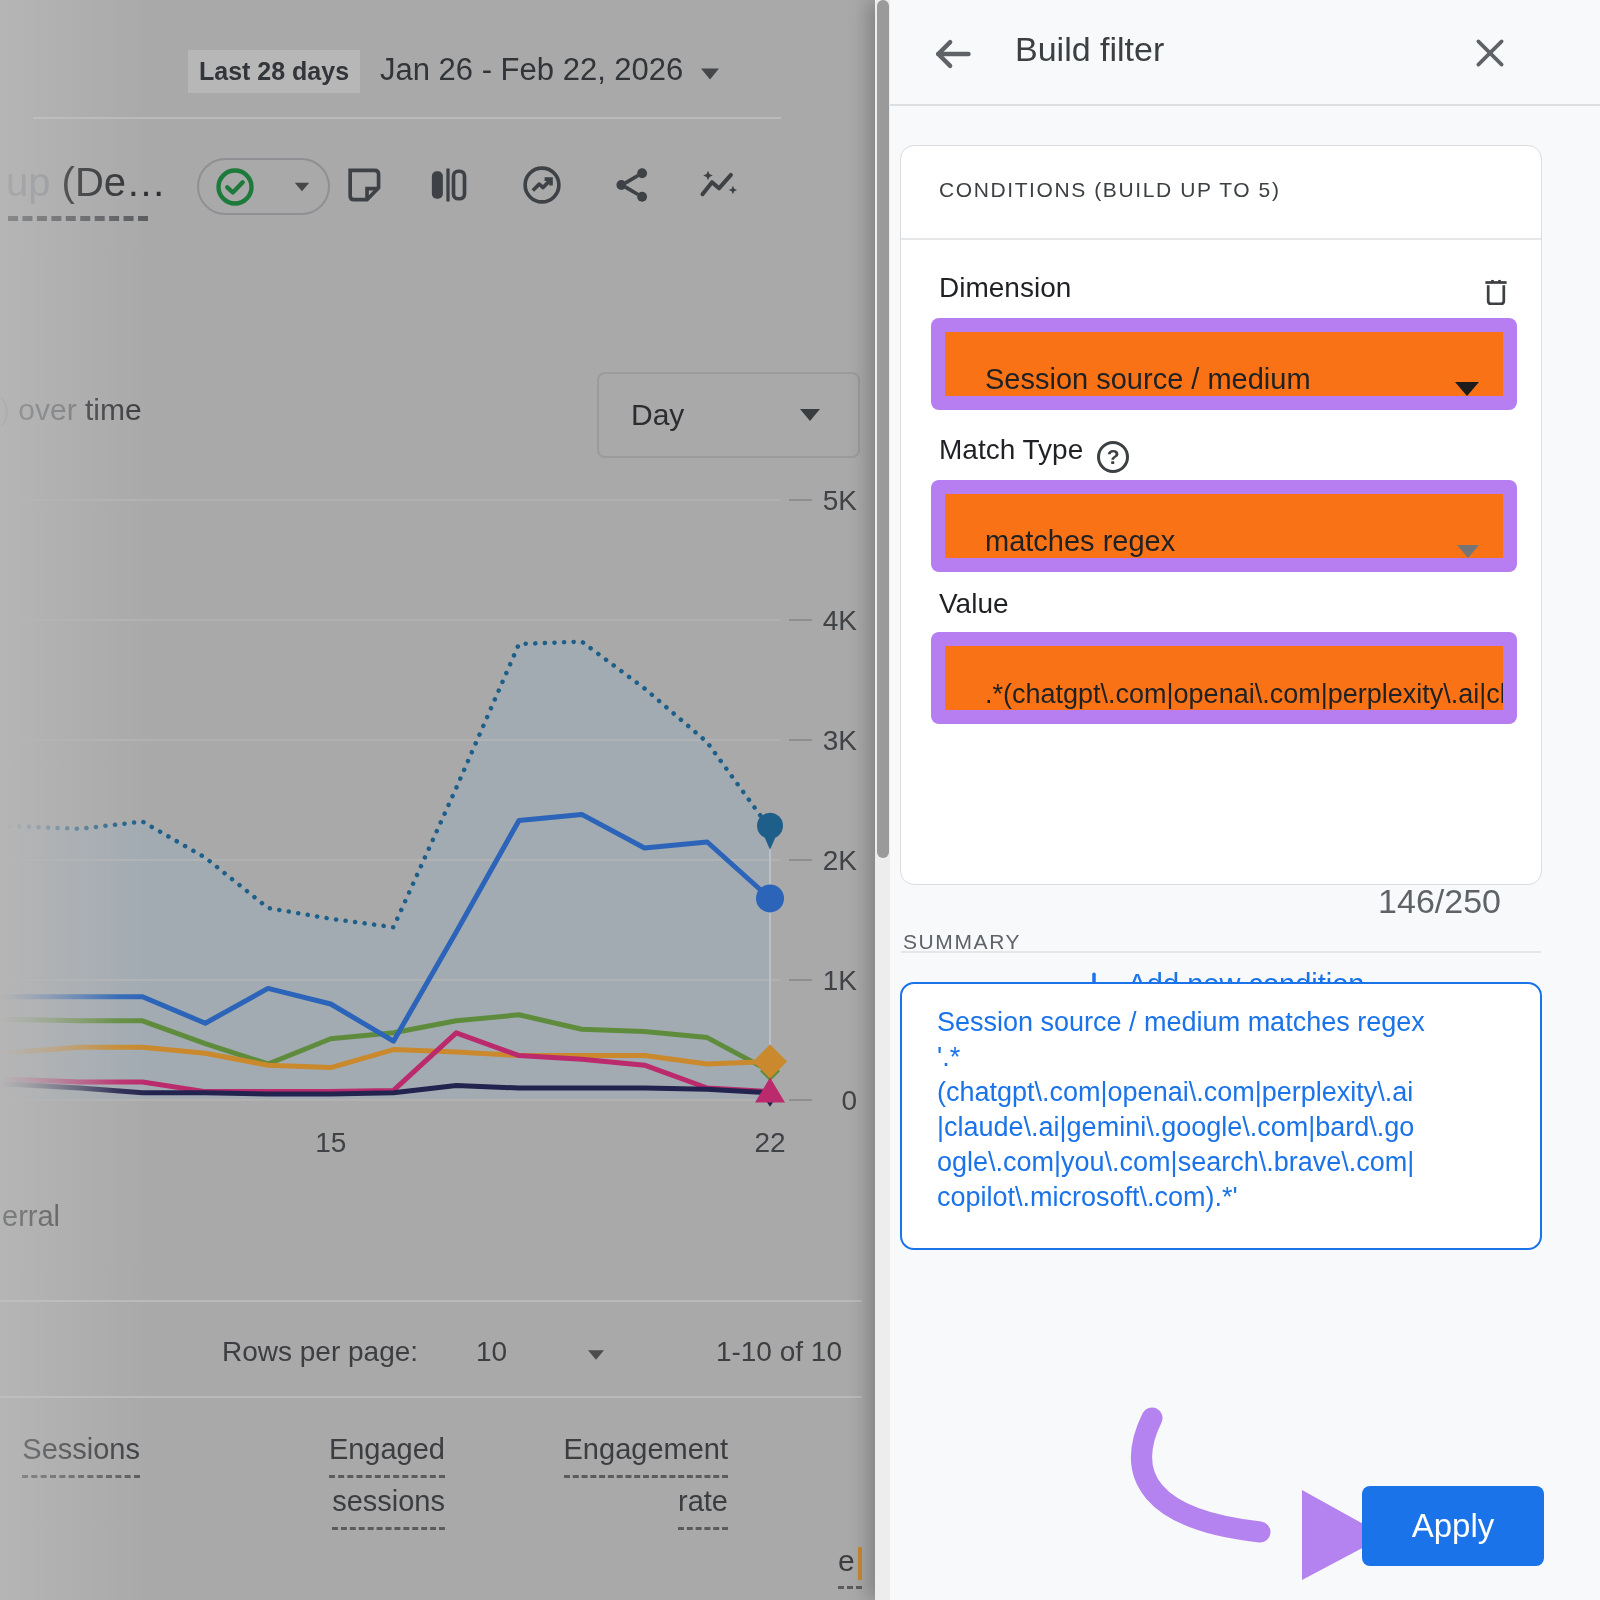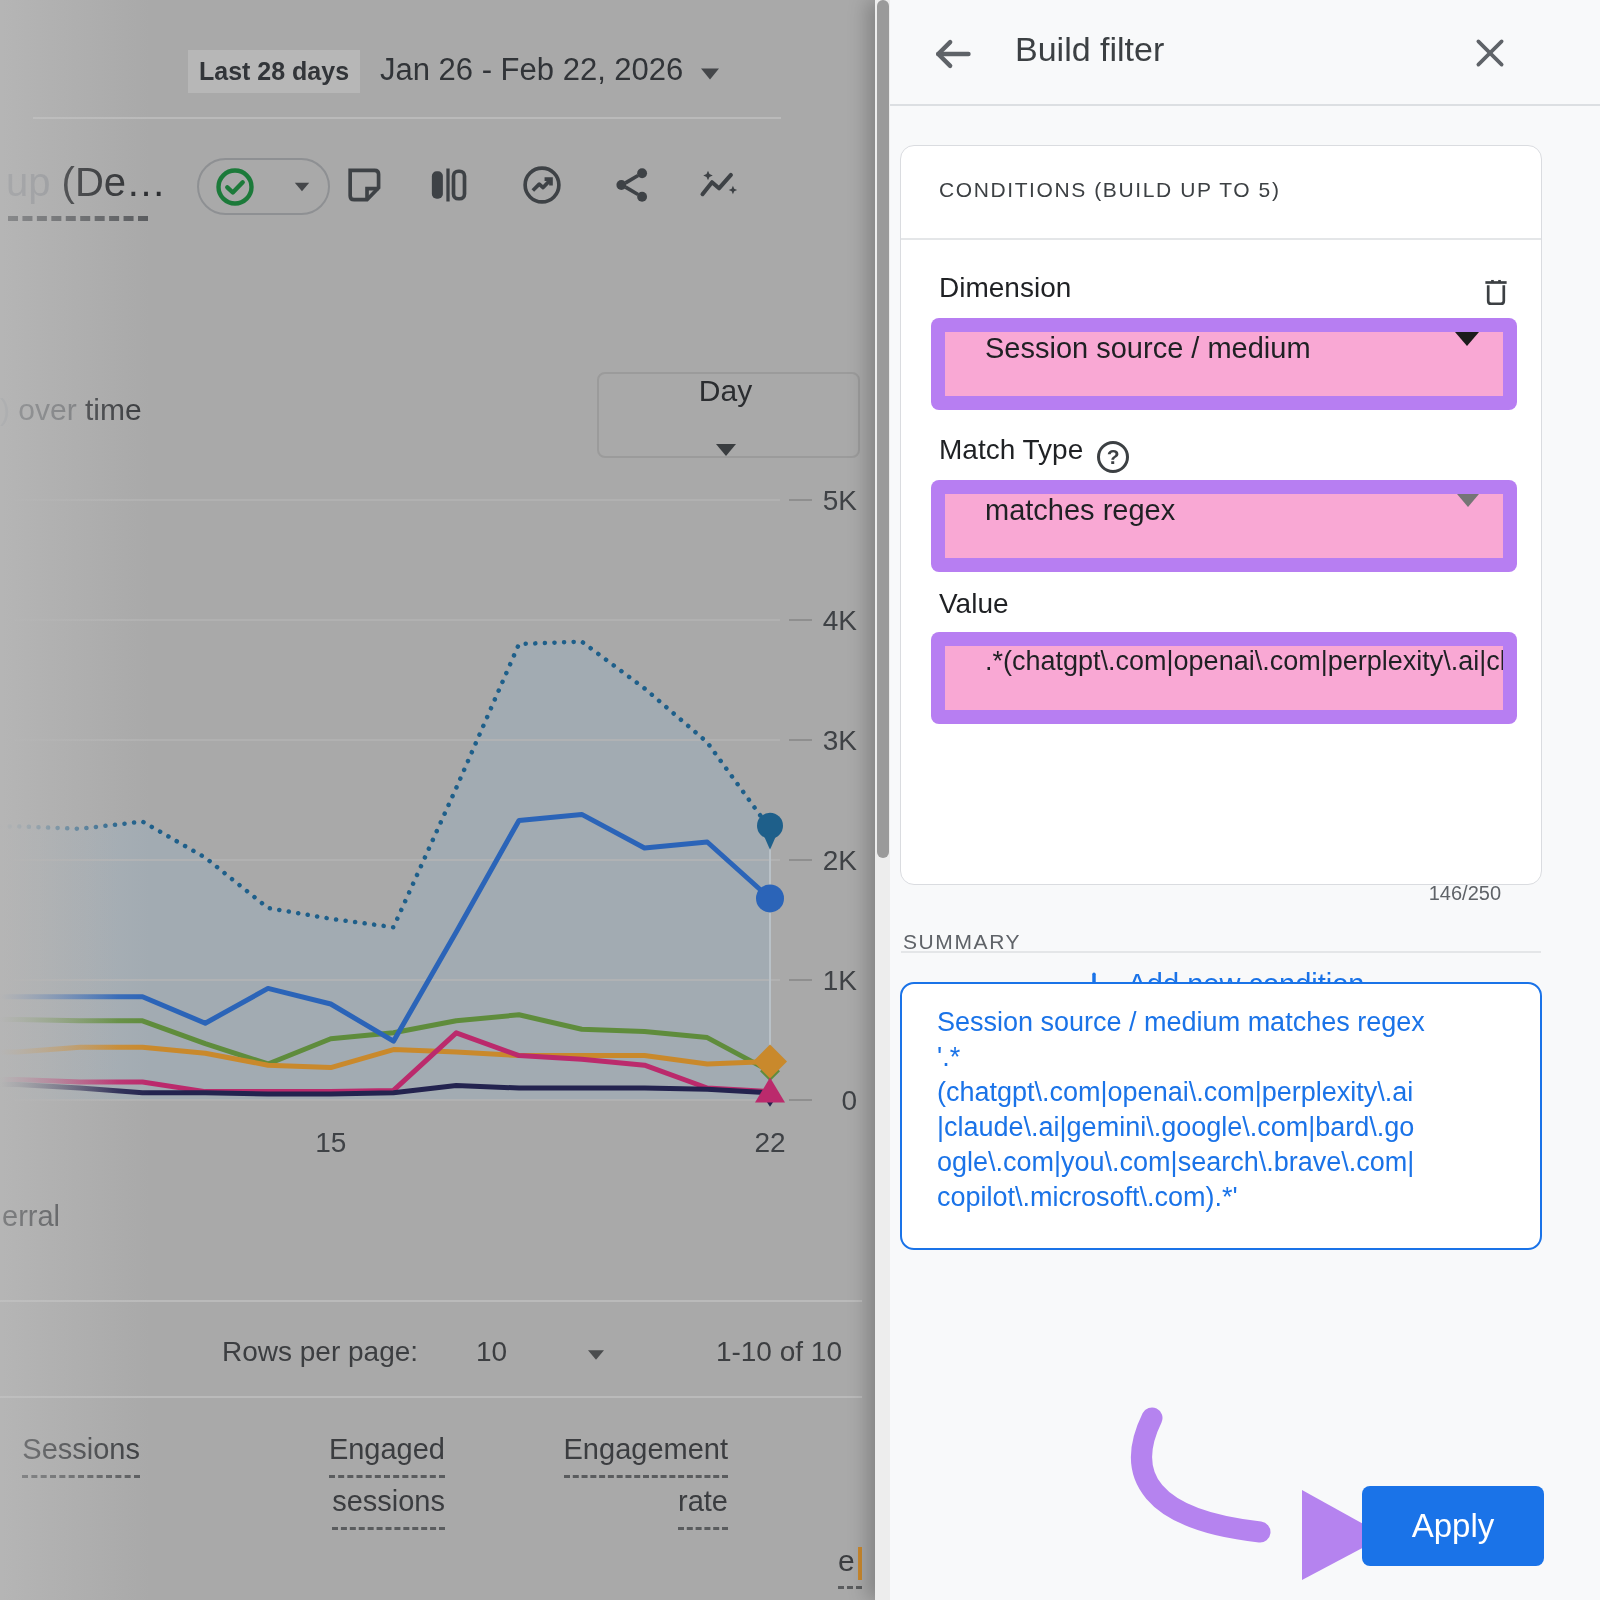--- a/index.html
+++ b/index.html
@@ -24,21 +24,21 @@
   #crumb-dashes{left:8px;top:216px;width:140px;border-bottom:5px dashed #5a5c5f;}
   .pill{left:197px;top:158px;width:133px;height:57px;border:2.5px solid #8e9093;border-radius:29px;
     display:flex;align-items:center;justify-content:space-between;padding:0 16px 0 14px;}
   .icon44{width:44px;height:44px;}
   .tool-icon{top:163px;}
 
   
   #chart-title{left:0px;top:393px;font-size:30px;white-space:nowrap;}
   #chart-title .p1{color:#9d9fa2;} #chart-title .p2{color:#717376;} #chart-title .p3{color:#393b3e;font-weight:500;}
   #day-box{left:597px;top:372px;width:263px;height:86px;border:2px solid #9b9b9b;border-radius:8px;
-    display:flex;align-items:center;justify-content:space-between;padding:0 38px 0 32px;flex-direction:column;}
+    display:flex;align-items:center;justify-content:space-between;padding:0 38px 0 32px;}
   #day-box .val{font-size:30px;color:#2b2d30;}
   #plot-svg{left:0;top:480px;}
   .axis-label{font-size:28px;fill:#3f4246;}
 
   
   #row-label{left:2px;top:1200px;font-size:29px;color:#46484b;}
   #hr-mid1{left:0px;top:1300px;width:862px;}
   #hr-mid2{left:0px;top:1396px;width:862px;}
   .pg-text{font-size:28px;color:#3c3e41;white-space:nowrap;}
   #rows-label{left:222px;top:1336px;}
@@ -62,28 +62,28 @@
   #panel-title{left:140px;top:30px;font-size:34px;color:#3c4043;}
   #close-btn{left:595px;top:33px;width:40px;height:40px;}
   #panel-hr{left:15px;top:104px;width:710px;height:1.5px;background:#dcdfe2;}
 
   #cond-card{left:25px;top:145px;width:642px;height:740px;background:#fff;border:1.5px solid #dadce0;border-radius:14px;}
   .card-head{position:absolute;left:38px;top:32px;font-size:21px;letter-spacing:1.6px;color:#3c4043;}
   #cond-hr1{position:absolute;left:0;top:92px;width:100%;height:1.5px;background:#e4e6e8;}
   .fld-label{position:absolute;left:38px;font-size:28px;color:#1f2124;}
   #trash-btn{position:absolute;left:578px;top:126px;width:34px;height:38px;}
   .pbox{position:absolute;left:30px;width:586px;height:92px;background:#b77ef2;border-radius:8px;padding:14px;}
-  .pbox .inner{width:100%;height:100%;background:#f9a8d4;display:flex;align-items:flex-start;
+  .pbox .inner{width:100%;height:100%;background:#f97316;display:flex;align-items:flex-end;
     justify-content:space-between;padding:0 24px 0 40px;overflow:hidden;}
   .pbox .fval{font-size:29px;color:#1f2124;white-space:nowrap;}
   .caret-black{border-left:12px solid transparent;border-right:12px solid transparent;border-top:14px solid #1c1c1c;width:0;height:0;flex:none;}
   .caret-gray{border-left:11px solid transparent;border-right:11px solid transparent;border-top:13px solid #757575;width:0;height:0;flex:none;}
   #help-icon{display:inline-flex;width:32px;height:32px;border:3px solid #3c4043;border-radius:50%;
     align-items:center;justify-content:center;font-size:21px;font-weight:700;color:#3c4043;margin-left:14px;vertical-align:-5px;}
-  #char-counter{position:absolute;right:40px;top:736px;font-size:20px;color:#5f6368;}
+  #char-counter{position:absolute;right:40px;top:736px;font-size:34px;color:#5f6368;}
   #cond-hr2{position:absolute;left:0;top:805px;width:100%;height:1.5px;background:#e4e6e8;}
   #add-cond{position:absolute;left:0;top:822px;width:100%;display:flex;align-items:center;justify-content:center;gap:18px;
     color:#1a73e8;font-size:29px;font-weight:500;}
 
   #summary-head{left:28px;top:930px;font-size:21px;letter-spacing:1.6px;color:#5f6368;}
   #summary-box{left:25px;top:982px;width:642px;height:268px;background:#fff;border:2.5px solid #1a73e8;border-radius:14px;
     padding:21px 20px 0 35px;}
   .sum-line{font-size:27px;line-height:35px;color:#1a73e8;font-weight:500;white-space:nowrap;}
 
   #apply-btn{left:487px;top:1486px;width:182px;height:80px;background:#1a73e8;border:none;border-radius:8px;

